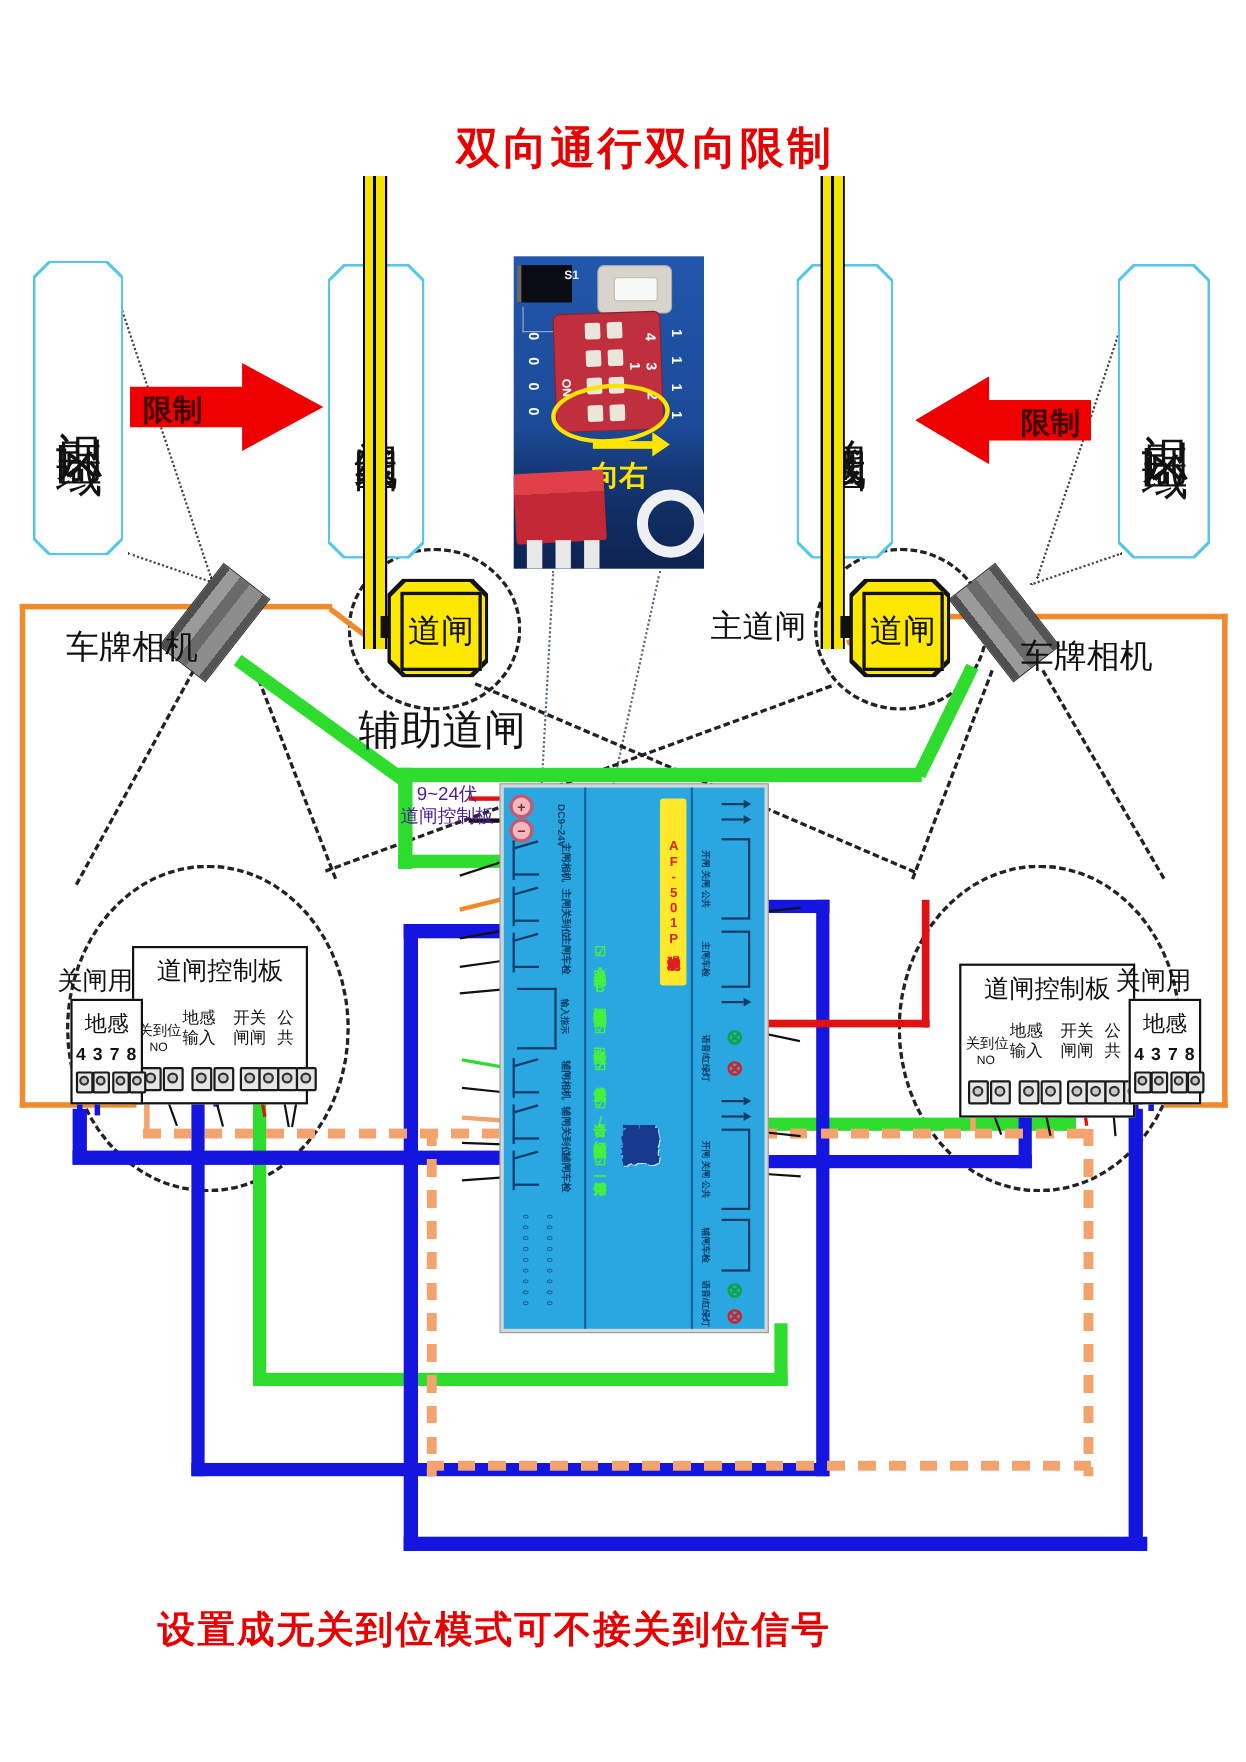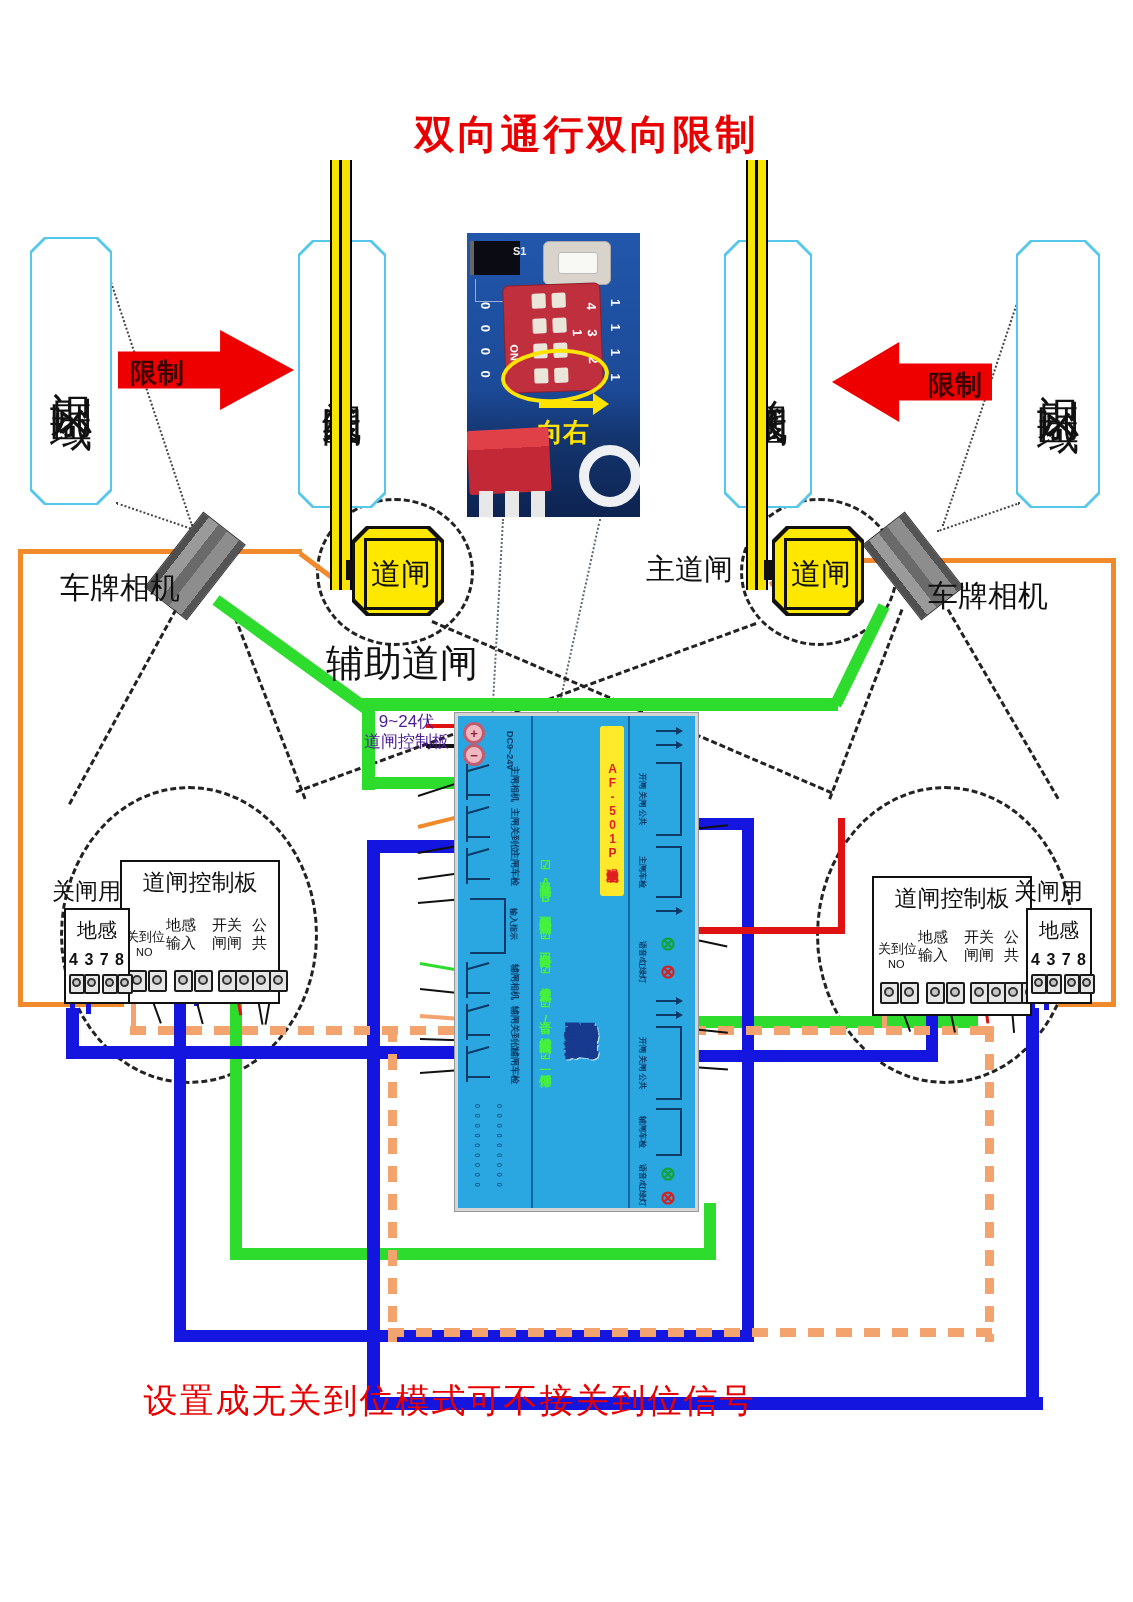--- a/index.html
+++ b/index.html
@@ -415,15 +415,15 @@
       </div>
     <div class="abs ctr" style="left:0;top:40px;width:100%;height:20px;">
         <span style="font-size:16px;font-weight:bold;letter-spacing:1px;">4 3 7 8</span>
       </div>
     <div class="screw2" style="left:3px;top:64px;"></div>
     <div class="screw2" style="left:18px;top:64px;"></div>
     <div class="screw2" style="left:36px;top:64px;"></div>
     <div class="screw2" style="left:51px;top:64px;"></div>
   </div>
 
-  <div class="abs ctr" style="left:0;top:1378px;width:899px;height:46px;font-size:34px;font-weight:normal;color:#e80000;letter-spacing:2px;">设置成无关到位模式可不接关到位信号</div>
+  <div class="abs ctr" style="left:0;top:1459px;width:899px;height:46px;font-size:34px;font-weight:bold;color:#e80000;letter-spacing:2px;">设置成无关到位模式可不接关到位信号</div>
 
 </div>
 
 </body></html>

